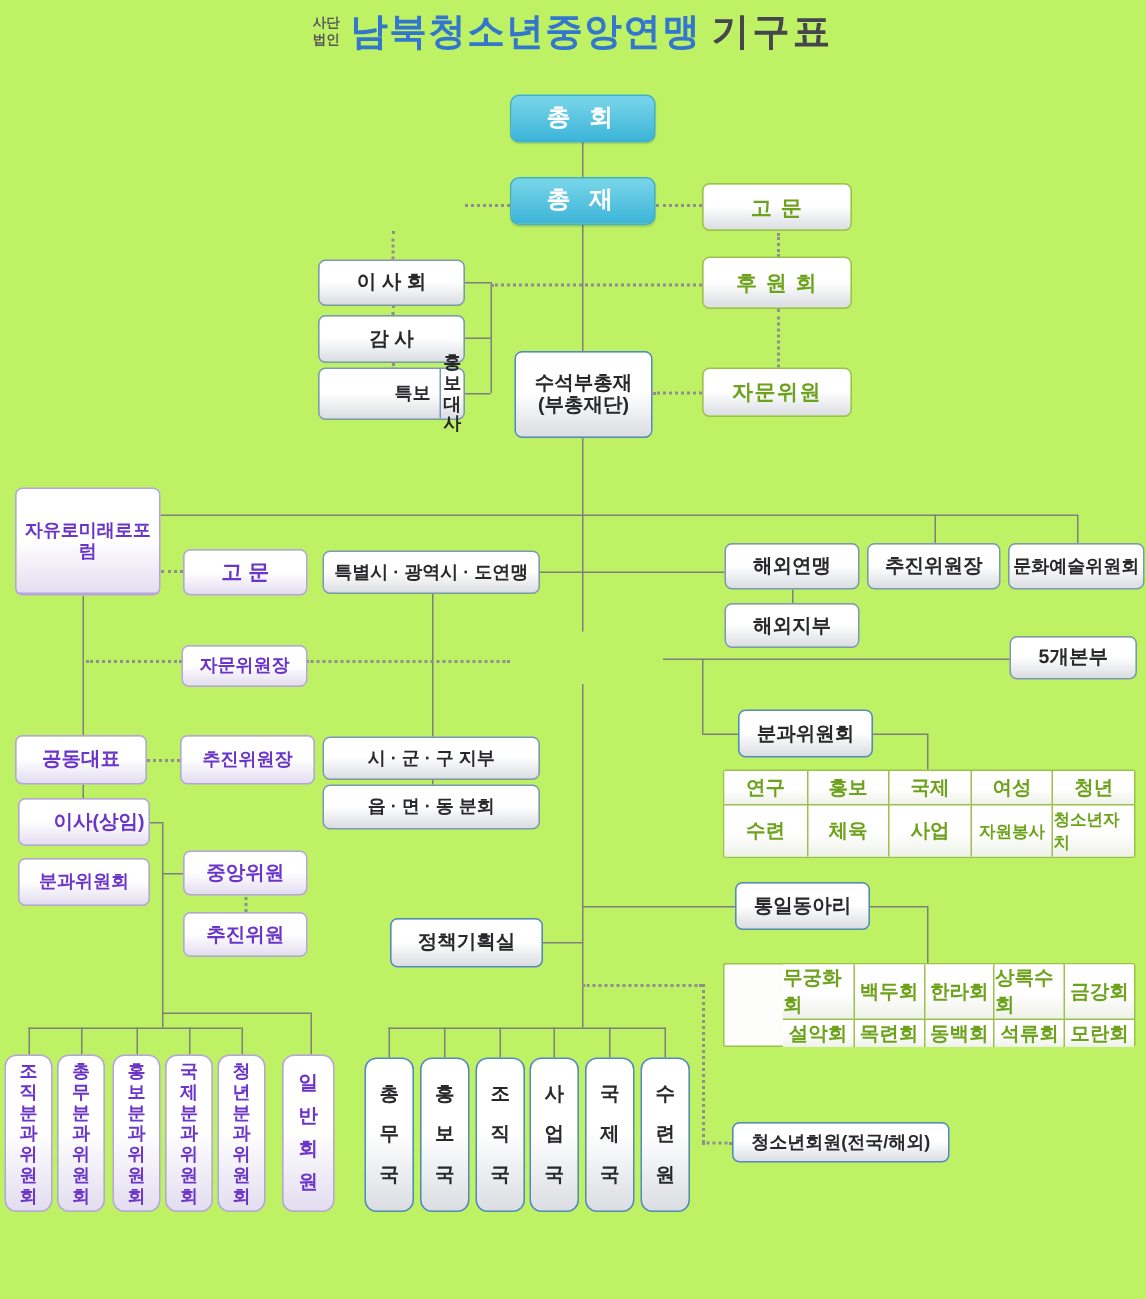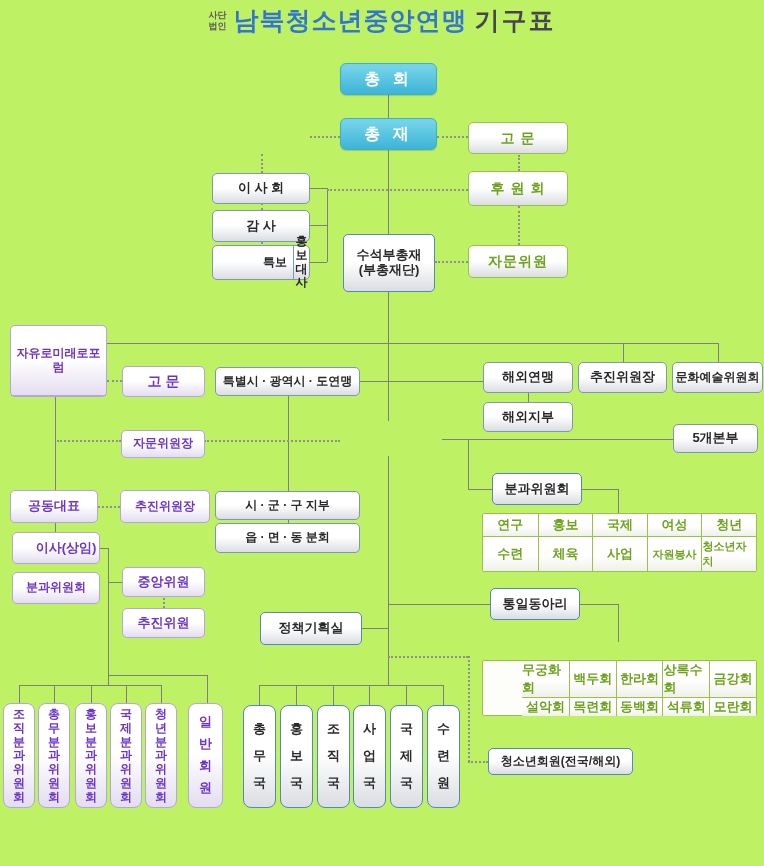--- a/index.html
+++ b/index.html
@@ -113,21 +113,21 @@
     <div class="cell r0">국제</div>
     <div class="cell r0">여성</div>
     <div class="cell r0">청년</div>
     <div class="cell c0">수련</div>
     <div class="cell">체육</div>
     <div class="cell">사업</div>
     <div class="cell sm">자원봉사</div>
     <div class="cell sm">청소년자치</div>
   </div>
 
-  <div class="gtable" style="left:482px;top:660px;width:275px;height:56px;padding-left:39px;">
+  <div class="gtable" style="left:482px;top:642px;width:275px;height:56px;padding-left:39px;">
     <div class="cell r0 c0 fs12">무궁화회</div>
     <div class="cell r0">백두회</div>
     <div class="cell r0">한라회</div>
     <div class="cell r0 fs12">상록수회</div>
     <div class="cell r0">금강회</div>
     <div class="cell c0">설악회</div>
     <div class="cell">목련회</div>
     <div class="cell">동백회</div>
     <div class="cell">석류회</div>
     <div class="cell">모란회</div>

